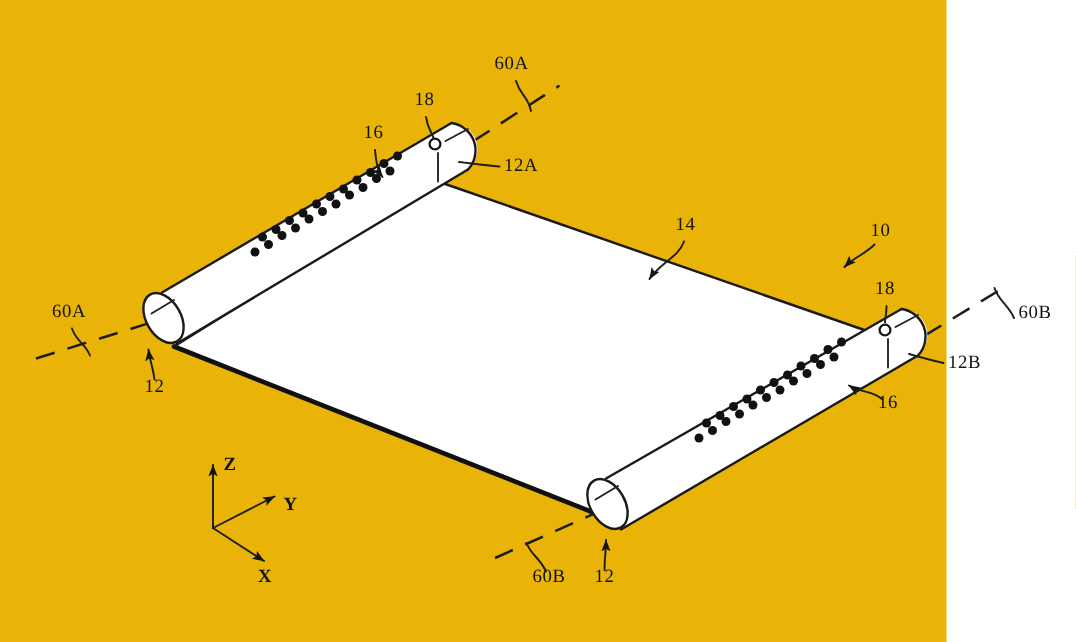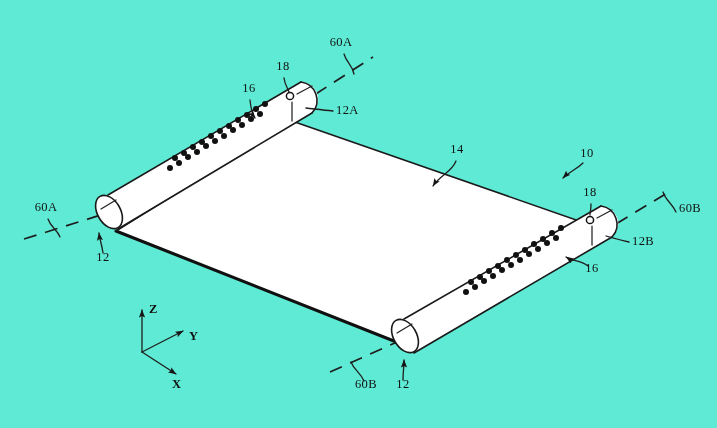--- a/index.html
+++ b/index.html
@@ -11,23 +11,23 @@
     width: 717px;
     height: 428px;
     font-family: "Liberation Serif", serif;
     overflow: hidden;
     position: relative;
   }
   #figure-root {
     position: absolute;
     left: 0;
     top: 0;
-    width: 717px;
+    width: 631px;
     height: 428px;
-    background: #5eead4;
+    background: #eab308;
   }
   svg.fig {
     display: block;
     width: 717px;
     height: 428px;
   }
   .stroke {
     fill: none;
     stroke: #1a1a1a;
     stroke-width: 1.6;

